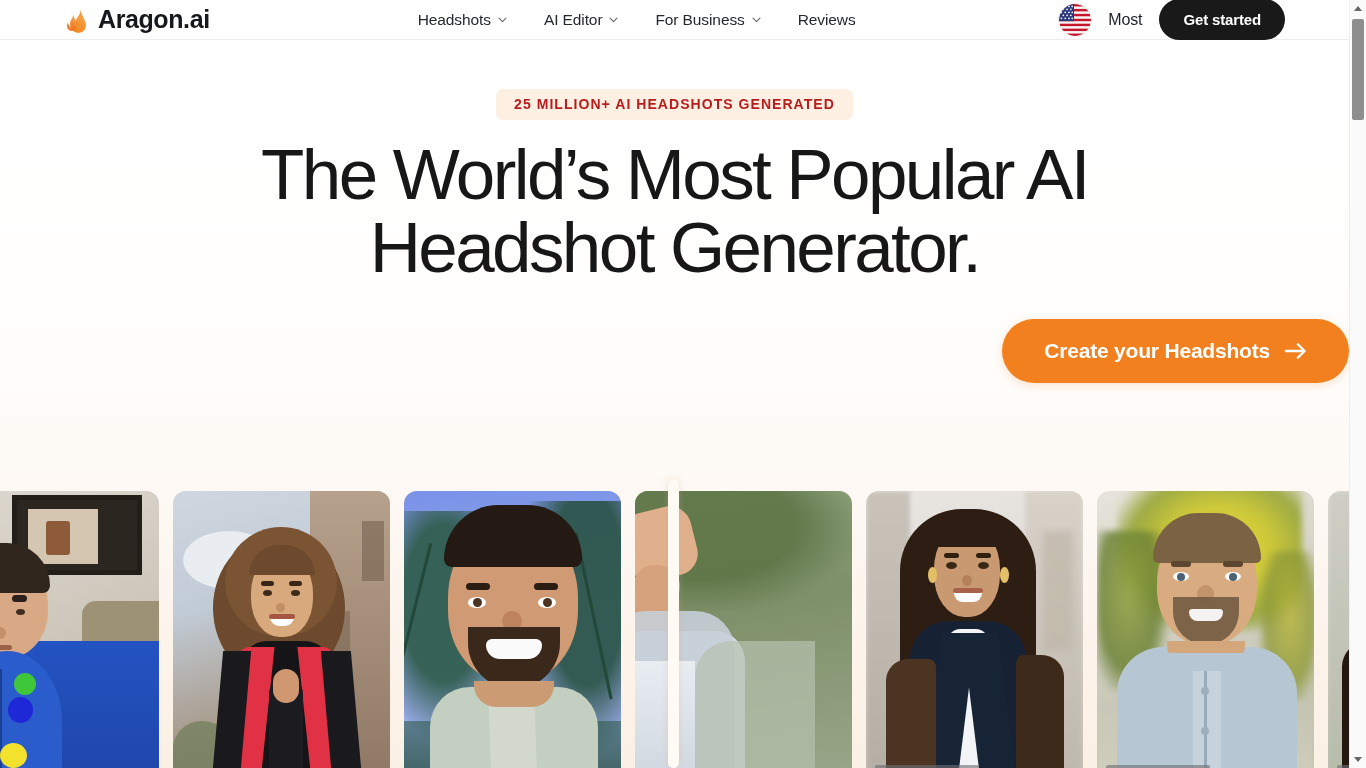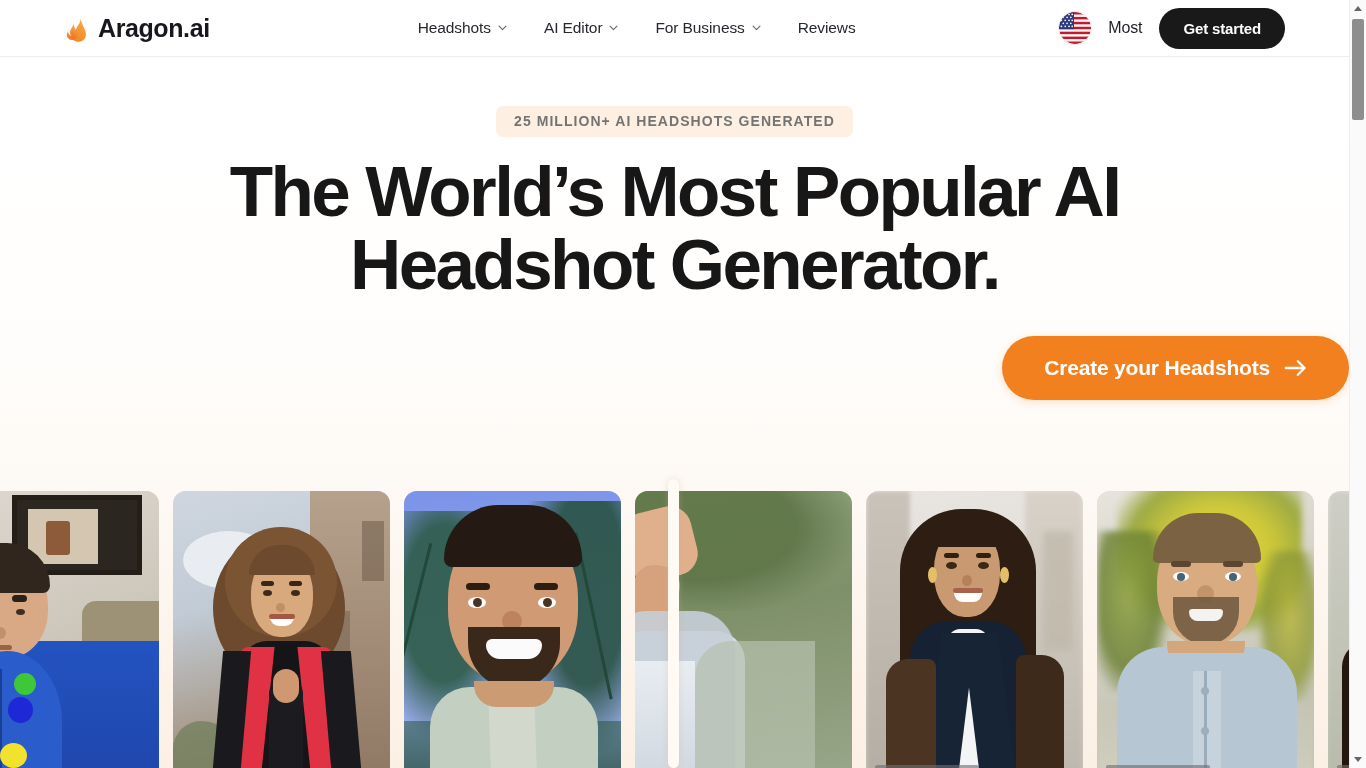--- a/index.html
+++ b/index.html
@@ -14,21 +14,21 @@
     position:relative;
     width:1366px; height:768px;
     overflow:hidden;
     background:linear-gradient(to bottom, #ffffff 0%, #fffefd 40%, #fdf7f1 72%, #fcf2e8 90%, #fbf0e4 100%);
   }
   .page { position:absolute; inset:0 17px 0 0; overflow:hidden; }
 
   
   .header {
     position:relative;
-    height:57px;
+    height:40px;
     background:#ffffff;
     border-bottom:1px solid #ededed;
     display:flex; align-items:center;
     z-index:30;
   }
   .brand {
     display:flex; align-items:center; gap:9px;
     margin-left:66px;
     cursor:pointer;
   }
@@ -70,31 +70,31 @@
     letter-spacing:-0.15px;
     font-family:"Liberation Sans", sans-serif;
   }
 
   
   .hero { position:relative; text-align:center; z-index:10; }
   .badge-wrap { margin-top:49px; display:flex; justify-content:center; }
   .badge {
     display:inline-block;
     background:#fdf0e3;
-    color:#737373;
+    color:#b91c1c;
     font-size:14px; font-weight:700;
     letter-spacing:1.05px;
     padding:7px 18px 8px;
     border-radius:7px;
     white-space:nowrap;
   }
   .headline {
     margin-top:19px;
     font-size:71px;
-    font-weight:700;
+    font-weight:400;
     line-height:1.0;
     color:#171717;
     letter-spacing:-2.6px;
     font-stretch:condensed;
   }
   .headline .l2 { display:block; margin-top:2px; }
   .subhead {
     margin:22px auto 0;
     max-width:900px;
     font-size:20.5px;

